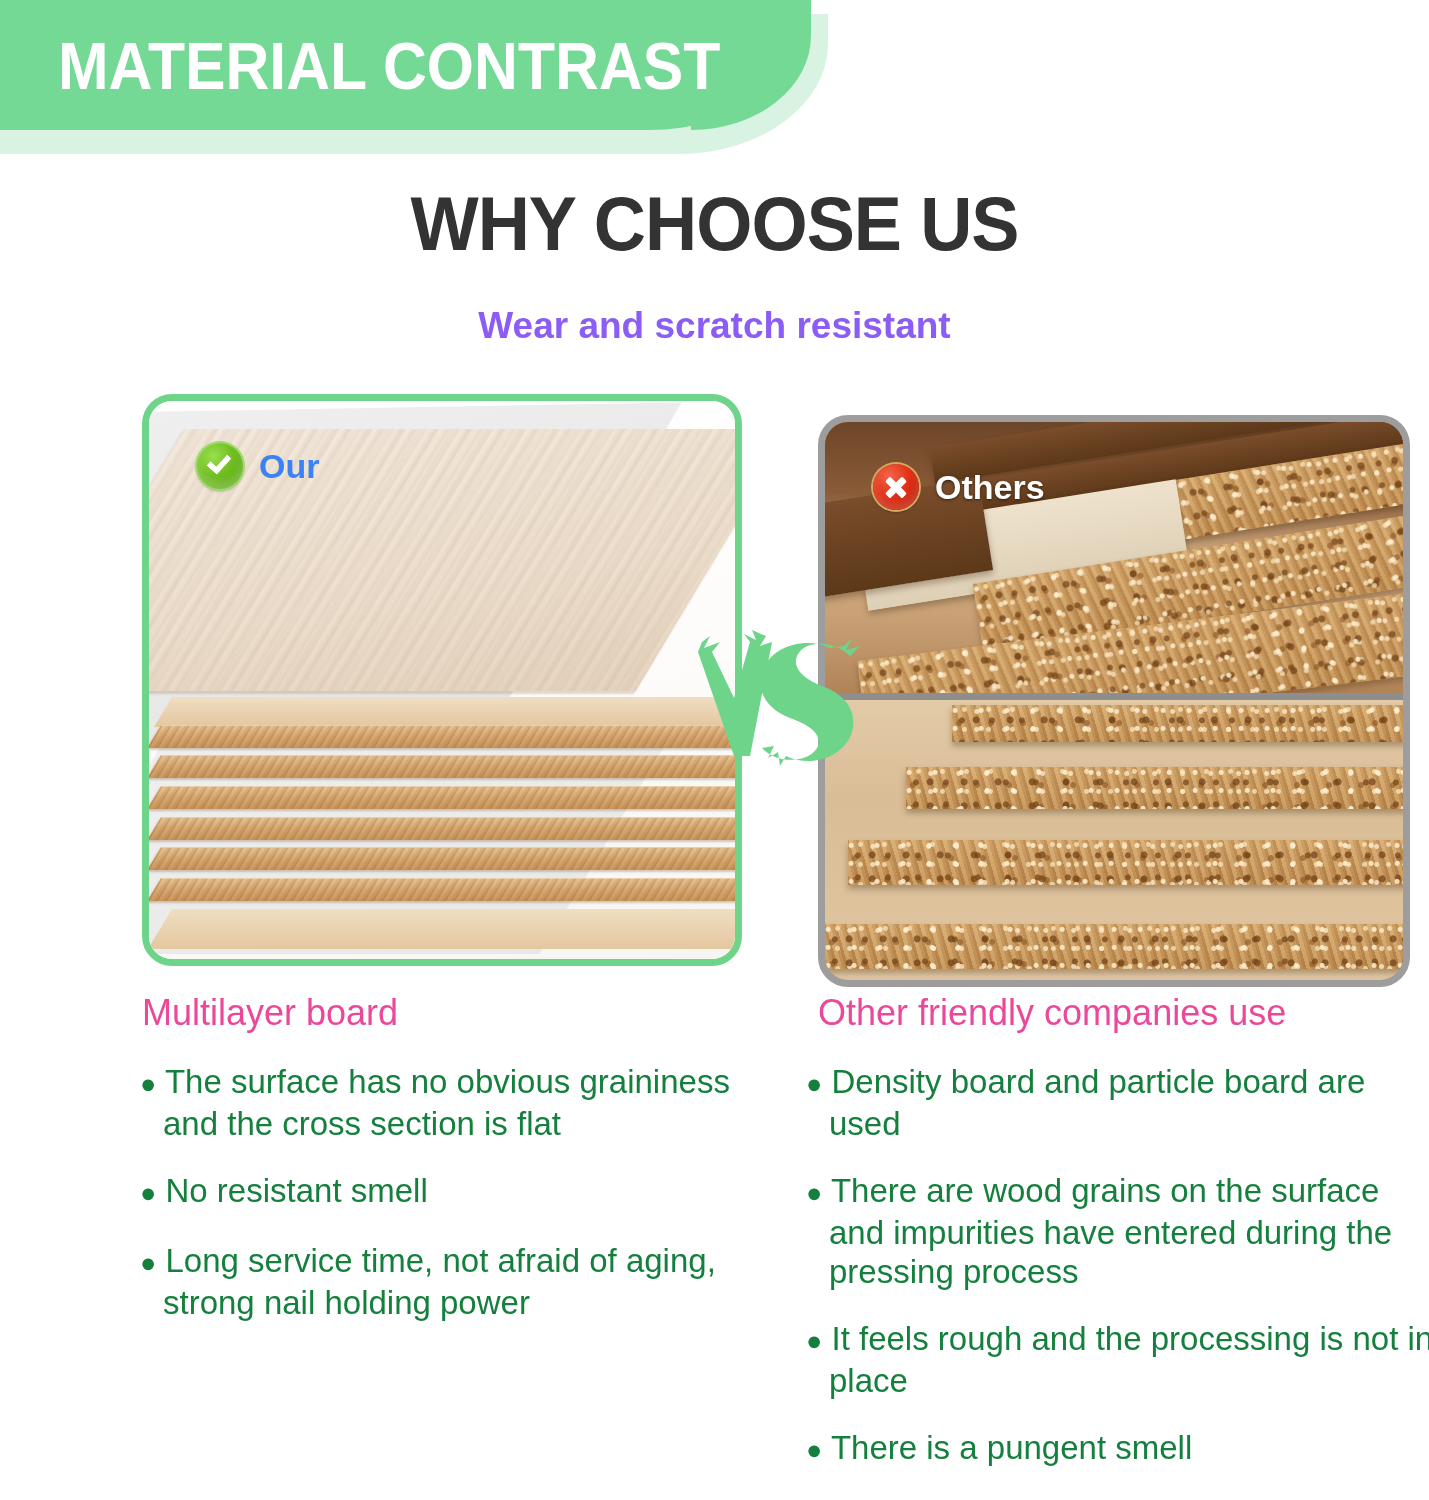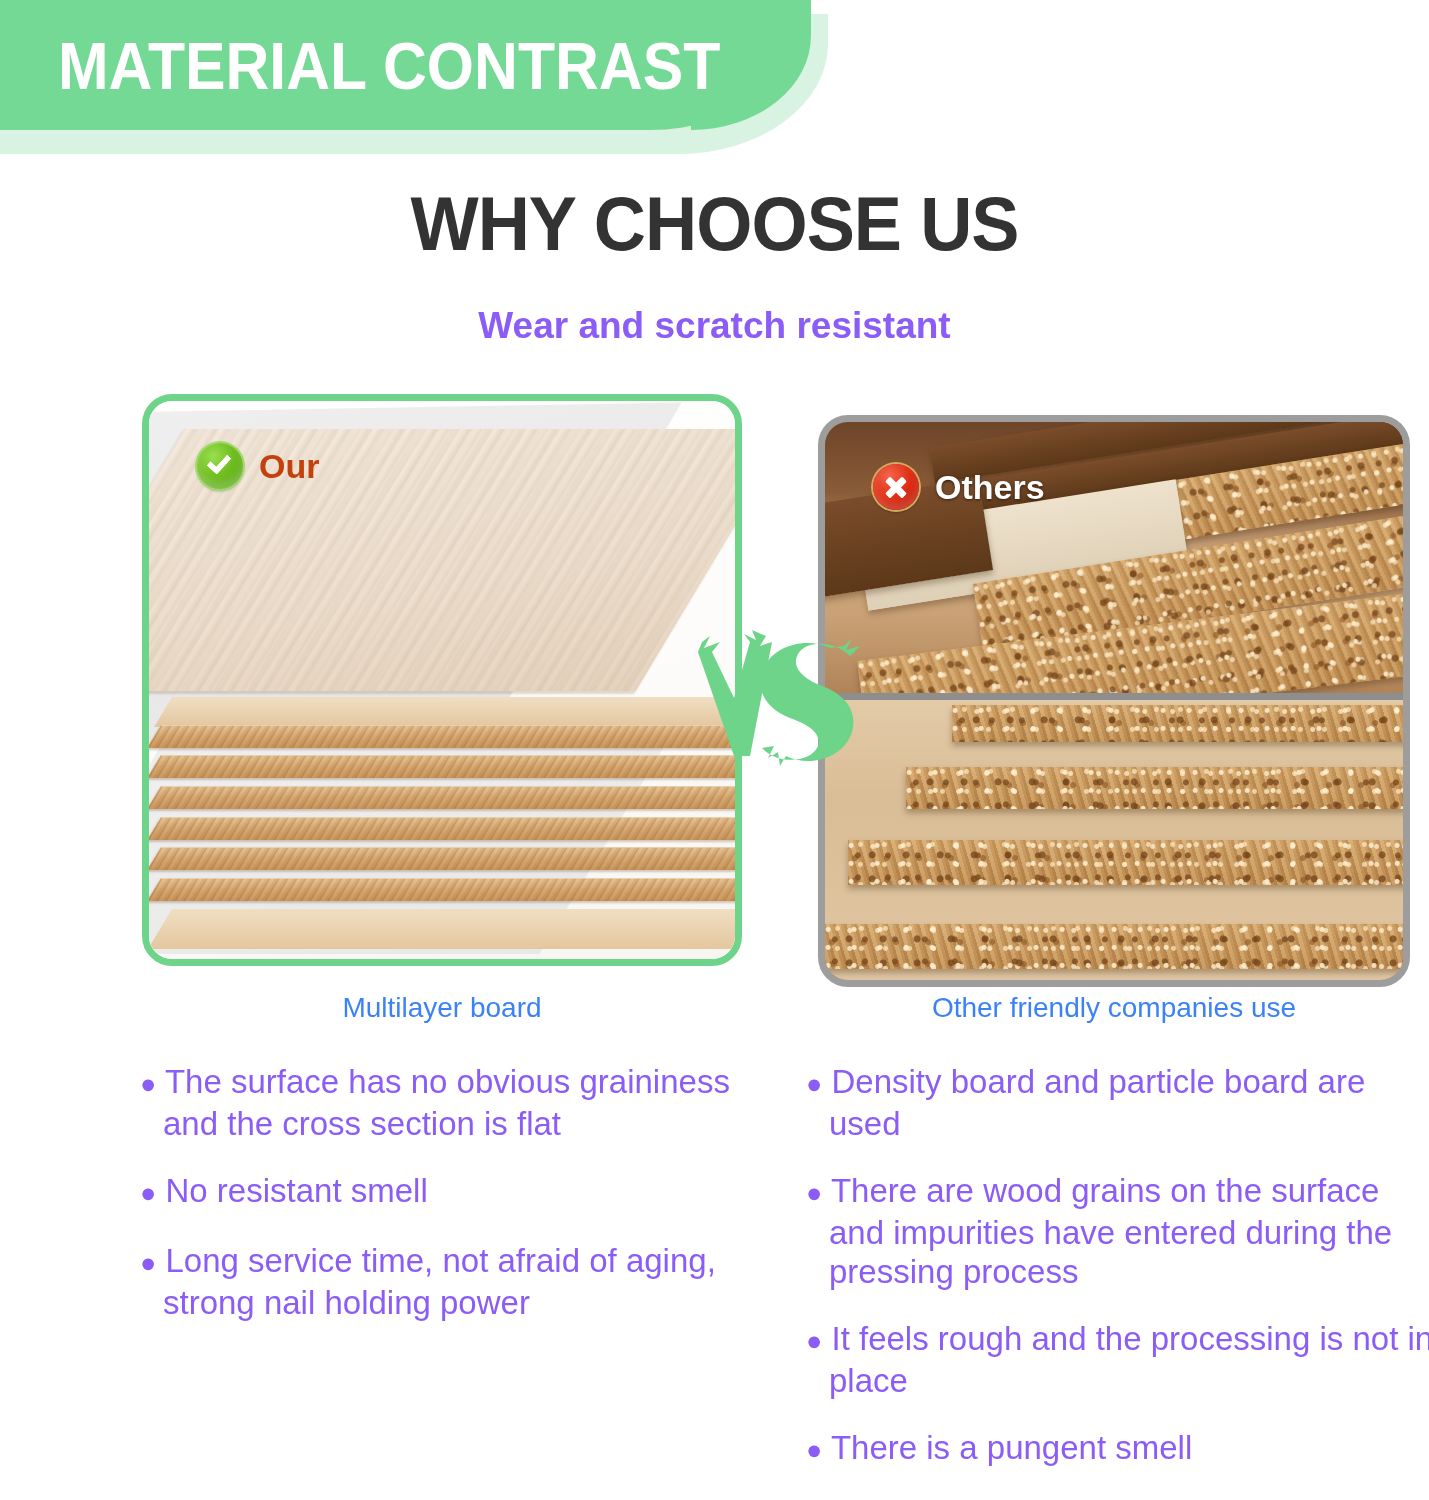--- a/index.html
+++ b/index.html
@@ -148,39 +148,39 @@
   }
   .badge-no{
     background:radial-gradient(circle at 35% 26%, #f4664a 0%, #df2d14 48%, #a81806 100%);
     box-shadow:0 0 0 2px #d9a860, 0 2px 3px rgba(0,0,0,.45), inset 0 -6px 9px rgba(255,255,255,.18);
   }
   .badge-no::before,.badge-no::after{
     content:"";position:absolute;left:11px;top:20px;width:24px;height:7px;background:#fff;border-radius:1.5px;
   }
   .badge-no::before{transform:rotate(45deg);}
   .badge-no::after{transform:rotate(-45deg);}
-  .badge-label-our{font-size:34px;font-weight:bold;color:#c2410c;}
+  .badge-label-our{font-size:34px;font-weight:bold;color:#3b82f6;}
   .badge-label-others{font-size:34px;font-weight:bold;color:#ffffff;text-shadow:0 1px 3px rgba(0,0,0,.55);}
 
   
   .vs{
     position:absolute;left:694px;top:606px;width:180px;height:185px;z-index:20;
     pointer-events:none;
   }
 
   
-  .caption{position:absolute;top:992px;font-size:28px;color:#3b82f6;text-align:center;}
+  .caption{position:absolute;top:992px;font-size:36px;color:#ec4899;text-align:left;}
   .cap-left{left:142px;width:600px;}
   .cap-right{left:818px;width:592px;}
 
   .bullets{position:absolute;top:1062px;}
   .bl-left{left:140px;width:648px;}
   .bl-right{left:806px;width:630px;}
   .bullet{
-    font-size:33px;line-height:39px;color:#8b5cf6;margin-bottom:28px;
+    font-size:33px;line-height:39px;color:#15803d;margin-bottom:28px;
     text-indent:-23px;padding-left:23px;
   }
   .bullet .dot{font-size:27px;}
 </style>
 </head>
 <body>
 
 <div class="banner-wrap">
   <div class="banner-shadow"></div>
   <div class="banner-main"></div>

